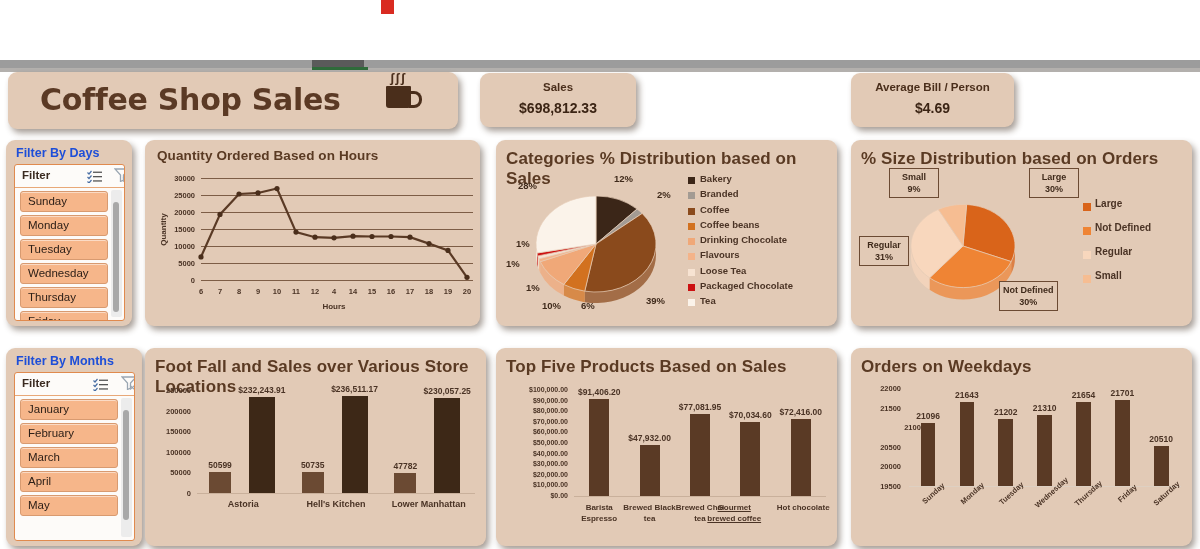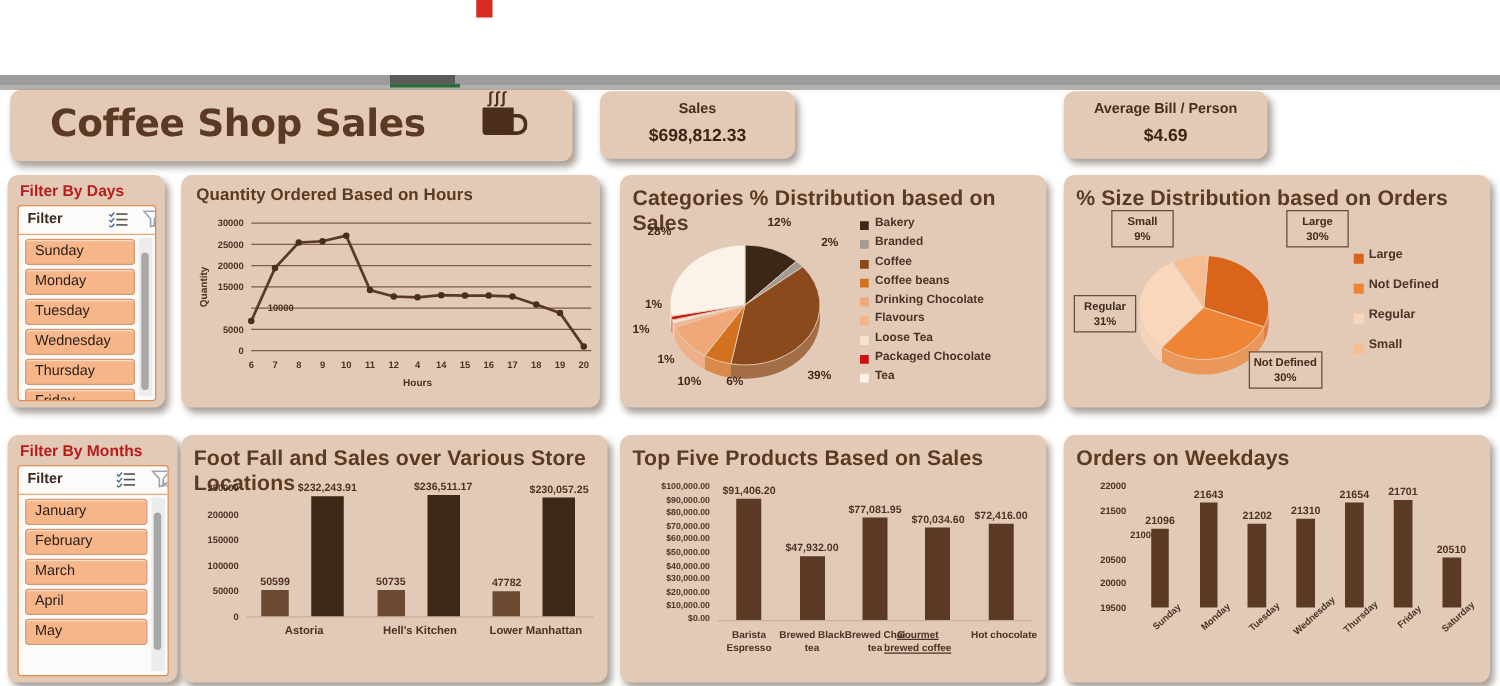--- a/index.html
+++ b/index.html
@@ -32,21 +32,21 @@
   .kpi .k-val{position:absolute;left:0;right:0;top:27px;text-align:center;font-size:14px;font-weight:bold;color:#3b2414;}
   #kpi0{left:480px;width:156px;}
   #kpi1{left:654px;width:180px;}
   #kpi2{left:851px;width:163px;}
   #kpi3{left:1026px;width:160px;}
 
   
   .slicer{background:#e2cab6;}
   #slicer-days{left:6px;top:140px;width:126px;height:186px;}
   #slicer-months{left:6px;top:348px;width:136px;height:198px;}
-  .slicer .s-title{position:absolute;left:10px;top:6px;font-size:12.5px;font-weight:bold;color:#b91c1c;}
+  .slicer .s-title{position:absolute;left:10px;top:6px;font-size:12.5px;font-weight:bold;color:#1d4ed8;}
   .s-box{position:absolute;left:8px;top:24px;right:7px;bottom:5px;background:#fdfbf9;border:1px solid #e08a4e;border-radius:3px;overflow:hidden;}
   .s-head{position:absolute;left:0;right:0;top:0;height:22px;border-bottom:1px solid #e8a878;}
   .s-head .fl{position:absolute;left:7px;top:4px;font-size:11.5px;font-weight:bold;color:#3a2a20;}
   .ic-multi{position:absolute;top:4px;width:16px;height:13px;}
   .ic-clear{position:absolute;top:3px;width:16px;height:14px;}
   .s-list{position:absolute;left:0;right:0;top:23px;bottom:0;overflow:hidden;}
   .s-item{margin:3px 16px 3px 5px;height:19px;line-height:19px;background:#f6b68a;
           border:1px solid #d89a70;border-radius:3px;padding-left:7px;font-size:11.5px;color:#2e2018;
           box-shadow:0 1px 0 rgba(255,255,255,.5) inset;}
   .s-scroll{position:absolute;right:2px;top:25px;bottom:3px;width:11px;background:#ececec;border-radius:2px;}
@@ -180,21 +180,21 @@
   </div>
 
   <div class="panel" id="p-line">
     <div class="panel-title ct">Quantity Ordered Based on Hours</div>
     <div id="line-plot">
         <div class="gridline" style="left:56px;top:140px;width:272px;"></div>
         <div class="axlab" style="left:0px;top:136px;width:50px;text-align:right;">0</div>
         <div class="gridline" style="left:56px;top:123px;width:272px;"></div>
         <div class="axlab" style="left:0px;top:119px;width:50px;text-align:right;">5000</div>
         <div class="gridline" style="left:56px;top:106px;width:272px;"></div>
-        <div class="axlab" style="left:0px;top:102px;width:50px;text-align:right;margin-left:40px;">10000</div>
+        <div class="axlab" style="left:0px;top:102px;width:50px;text-align:right;">10000</div>
         <div class="gridline" style="left:56px;top:89px;width:272px;"></div>
         <div class="axlab" style="left:0px;top:85px;width:50px;text-align:right;">15000</div>
         <div class="gridline" style="left:56px;top:72px;width:272px;"></div>
         <div class="axlab" style="left:0px;top:68px;width:50px;text-align:right;">20000</div>
         <div class="gridline" style="left:56px;top:55px;width:272px;"></div>
         <div class="axlab" style="left:0px;top:51px;width:50px;text-align:right;">25000</div>
         <div class="gridline" style="left:56px;top:38px;width:272px;"></div>
         <div class="axlab" style="left:0px;top:34px;width:50px;text-align:right;">30000</div>
         <svg style="position:absolute;left:0;top:0;width:335px;height:190px;">
           <path d="M56.0 116.9 L75.0 74.4 L94.0 54.0 L113.0 53.0 L132.0 48.5 L151.0 92.1 L170.0 97.2 L189.0 97.8 L208.0 96.1 L227.0 96.5 L246.0 96.5 L265.0 97.2 L284.0 103.6 L303.0 110.4 L322.0 137.3" fill="none" stroke="#5a3a25" stroke-width="2.2"></path>

